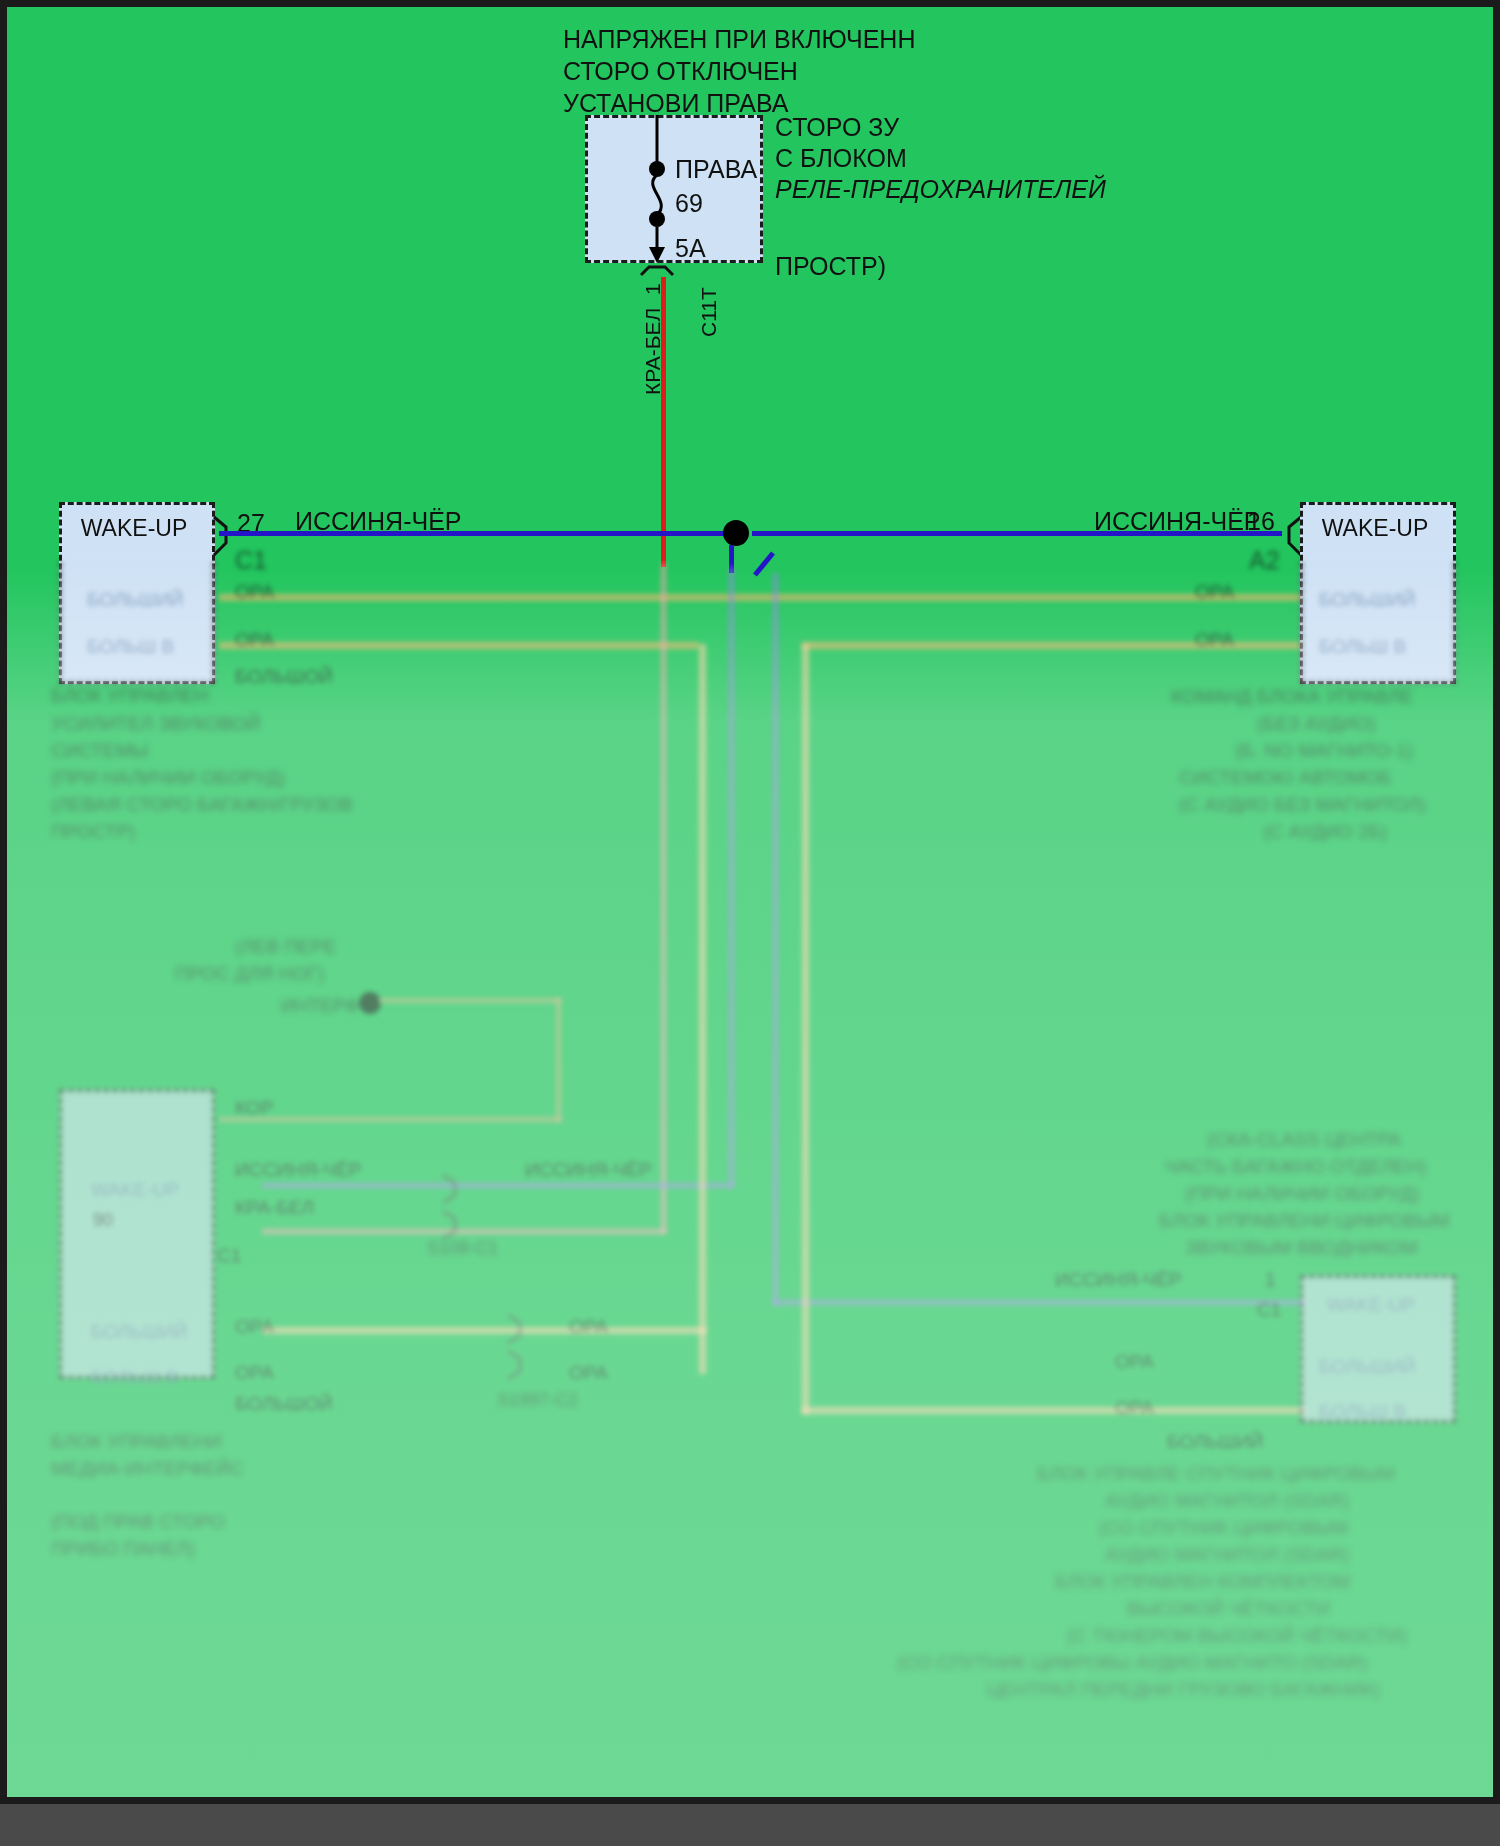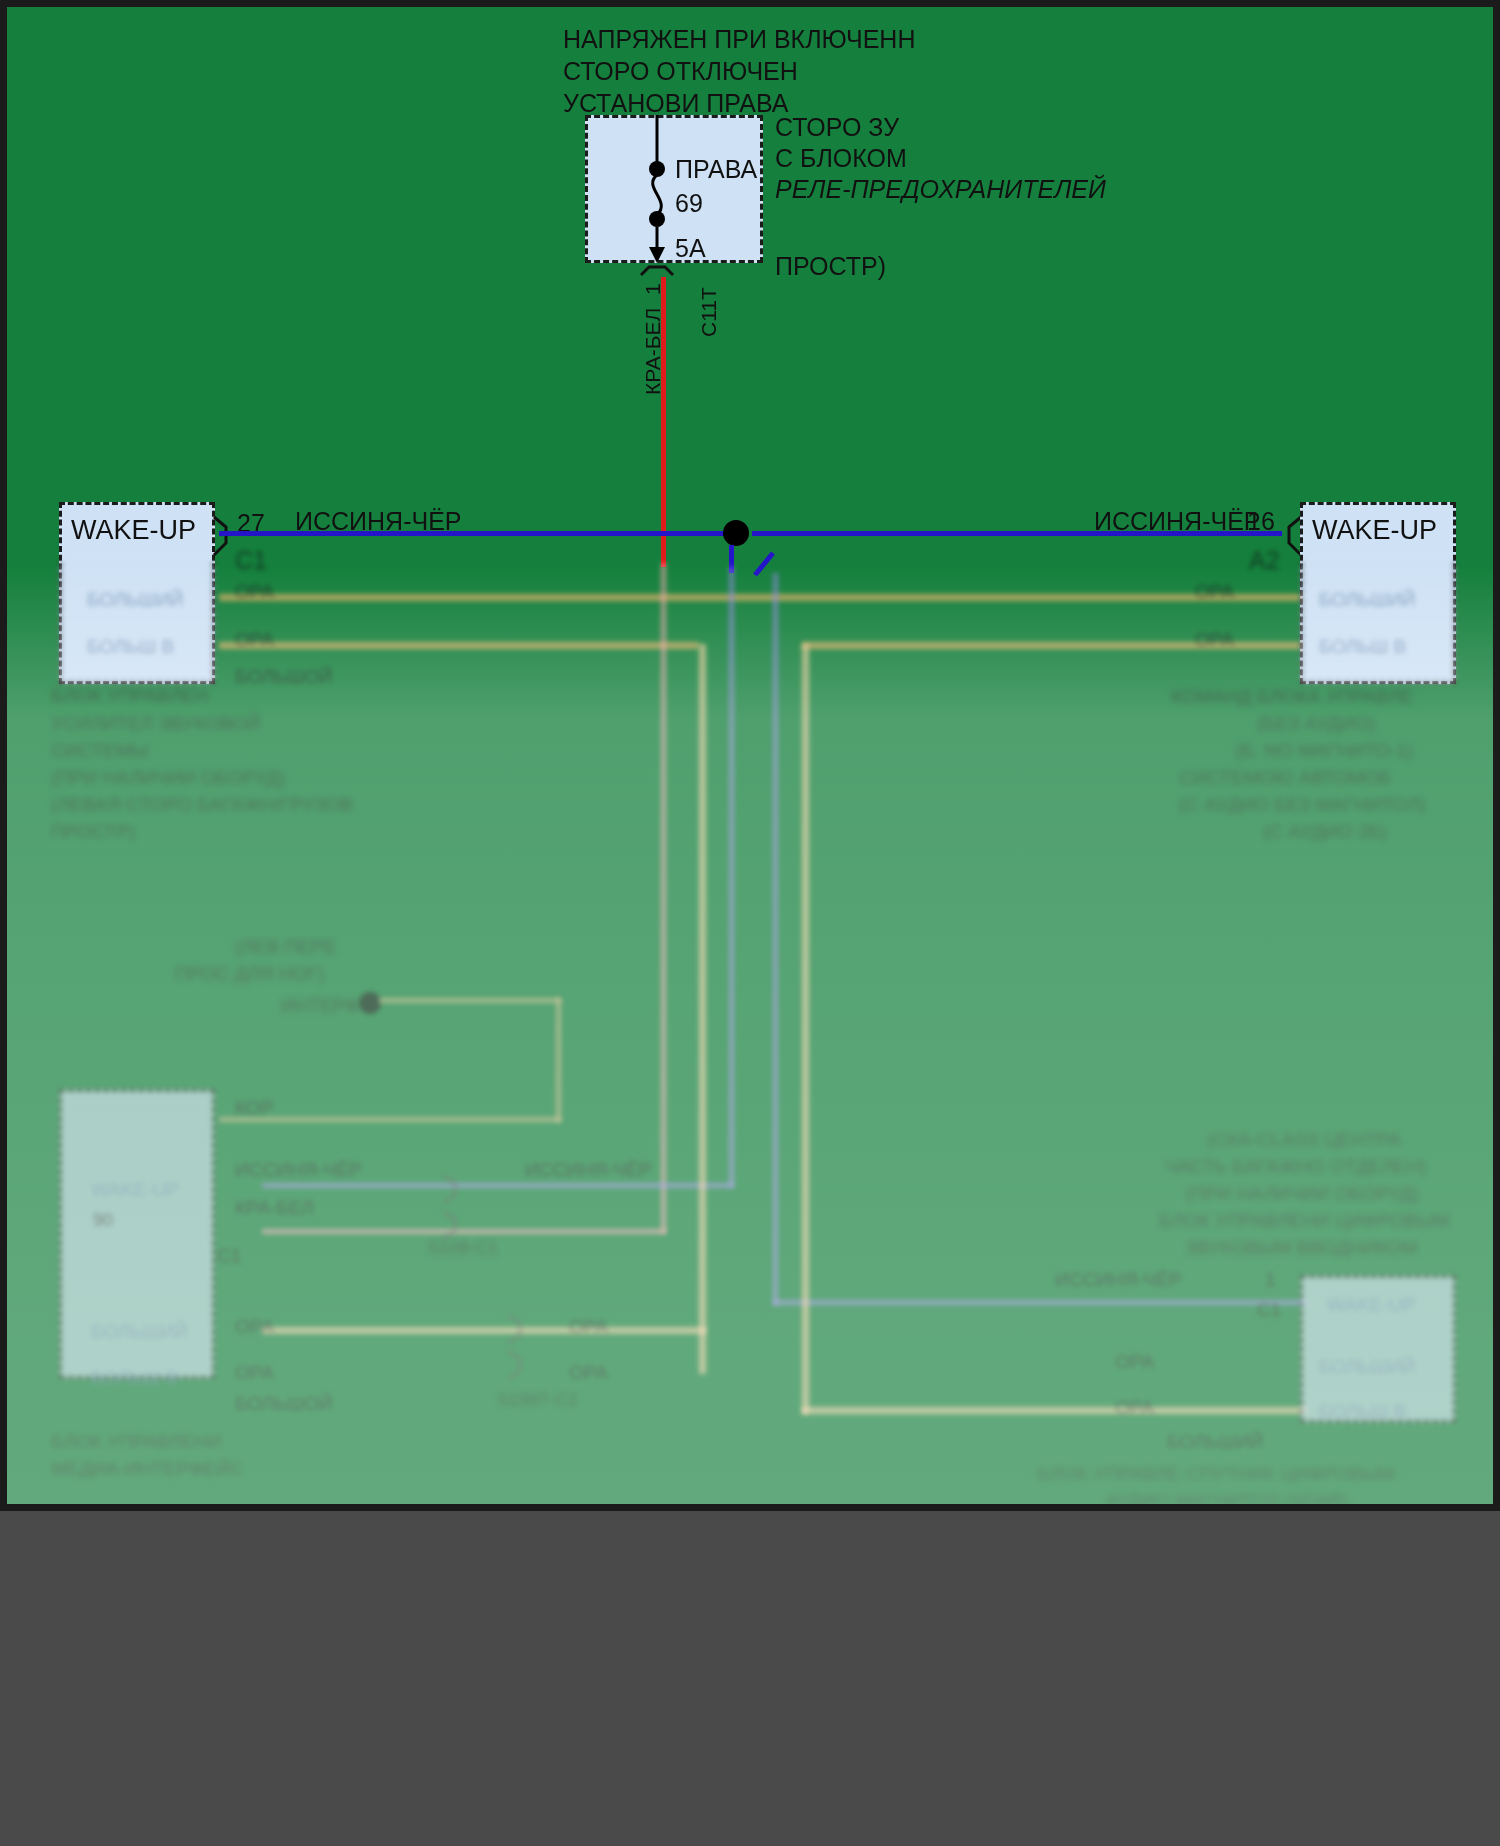--- a/index.html
+++ b/index.html
@@ -1,33 +1,33 @@
 <!DOCTYPE html>
 <html><head>
 <meta charset="utf-8">
 <style>
   html,body{margin:0;padding:0;background:#4a4a4a;}
   body{font-family:"Liberation Sans", sans-serif;}
   #page{
     position:relative;
-    width:1500px;height:1511px;
-    background:#15803d;
+    width:1500px;height:1804px;
+    background:#22c55e;
     overflow:hidden;
     border:7px solid #1b1b1b;
     box-sizing:border-box;
   }
   
   .abs{position:absolute;}
   .txt{position:absolute;white-space:pre;color:#111;font-size:21px;line-height:30px;font-family:"Liberation Sans", sans-serif;}
   .txt.big{font-size:25px;line-height:33px;}
   .vtxt{position:absolute;white-space:pre;color:#111;font-size:21px;
         transform-origin:0 0;transform:rotate(-90deg);font-family:"Liberation Sans", sans-serif;}
   
   .module{position:absolute;background:#cfe2f5;border:3px dashed #1b1b1b;box-sizing:border-box;}
-  .module .mlabel{position:absolute;left:0;right:16px;top:10px;text-align:right;font-size:27px;color:#111;}
+  .module .mlabel{position:absolute;left:0;right:6px;top:10px;text-align:center;font-size:23px;color:#111;}
   
   .w{position:absolute;}
   .wh{height:5px;}
   .wv{width:5px;}
   .red{background:#e01b1b;}
   .redl{background:#f0a3a8;}
   .blue{background:#2416c8;}
   .bluel{background:#8f86e0;}
   .orange{background:#f5b266;}
   .orangel{background:#f8cf9b;}

